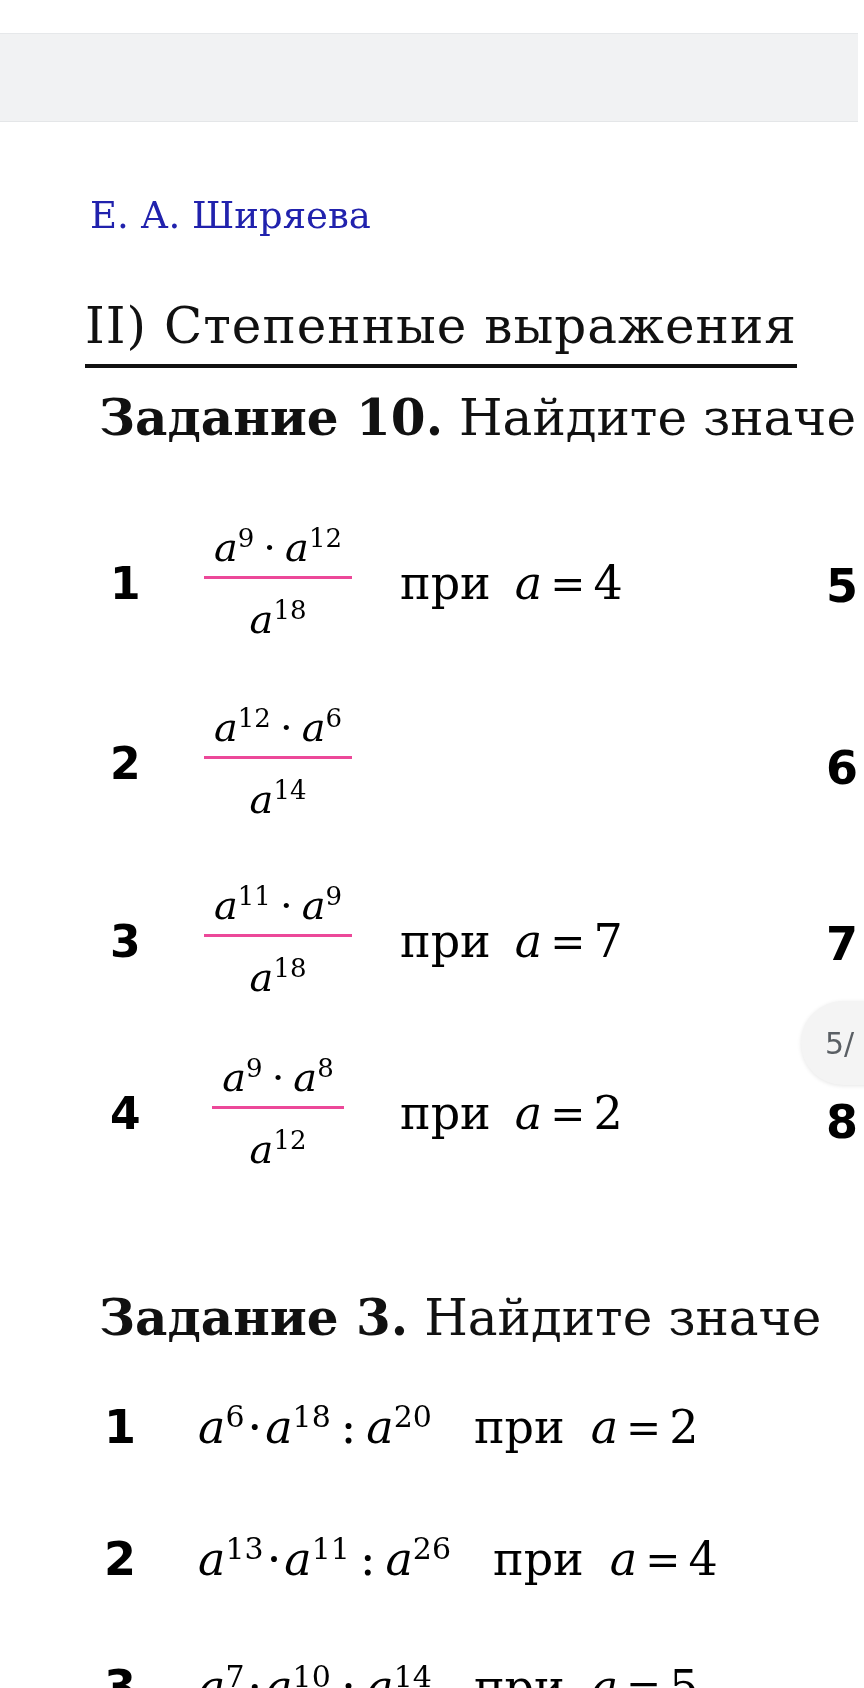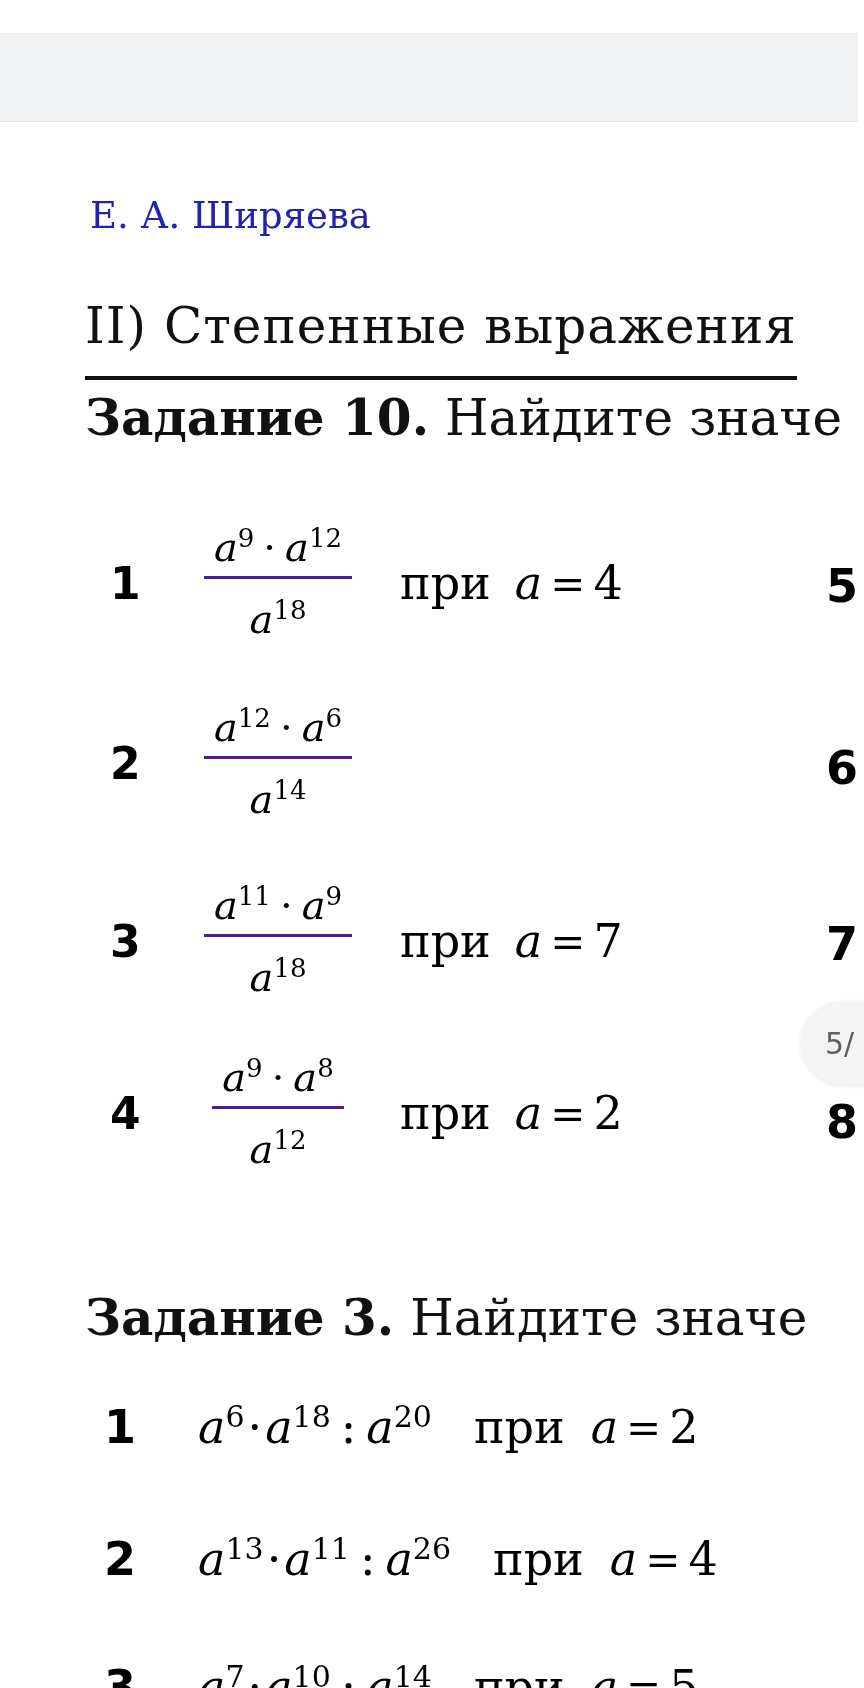--- a/index.html
+++ b/index.html
@@ -23,46 +23,46 @@
     position:absolute;left:90px;top:194px;
     font-size:37px;line-height:1.2;
     color:#2122ad;text-decoration:none;
     white-space:nowrap;
   }
   
   .heading{
     position:absolute;left:85px;top:298px;
     font-size:50px;line-height:1.15;font-weight:normal;
     letter-spacing:1px;margin:0;
-    padding-bottom:20px;border-bottom:4px solid #111;
+    padding-bottom:8px;border-bottom:4px solid #111;
     white-space:nowrap;
   }
   
   .tasktitle{
     position:absolute;left:85px;
     font-size:50px;line-height:1.2;
     white-space:nowrap;
   }
-  .tasktitle .tb{font-weight:bold;}
+  .tasktitle .tb{font-weight:bold;margin-left:14px;}
   .tasktitle .tr{font-weight:normal;}
   
   .t10row{
     position:absolute;left:0;height:150px;width:800px;
     display:flex;align-items:center;
   }
   .inum{
     margin-left:110px;width:52px;flex:none;
     font-family:"DejaVu Sans", sans-serif;font-weight:bold;
     font-size:44px;color:#000;
   }
   .frac{
     flex:none;margin-left:32px;min-width:168px;
     text-align:center;font-size:40px;color:#000;
   }
-  .frac .fnum{display:inline-block;border-bottom:3px solid #4c1d95;padding:0 10px 6px;white-space:nowrap;}
+  .frac .fnum{display:inline-block;border-bottom:3px solid #ec4899;padding:0 10px 6px;white-space:nowrap;}
   .frac .fden{display:block;margin-top:17px;white-space:nowrap;}
   .var{font-style:italic;font-family:"DejaVu Serif", serif;}
   .frac sup{font-size:26px;line-height:0;}
   .mul10{margin:0 9px;font-style:normal;}
   .cond{
     flex:none;margin-left:38px;font-size:46px;color:#000;white-space:nowrap;
   }
   .cond .w{margin-right:24px;font-style:normal;}
   .cond .eq{margin:0 8px;font-size:42px;font-style:normal;}
   

